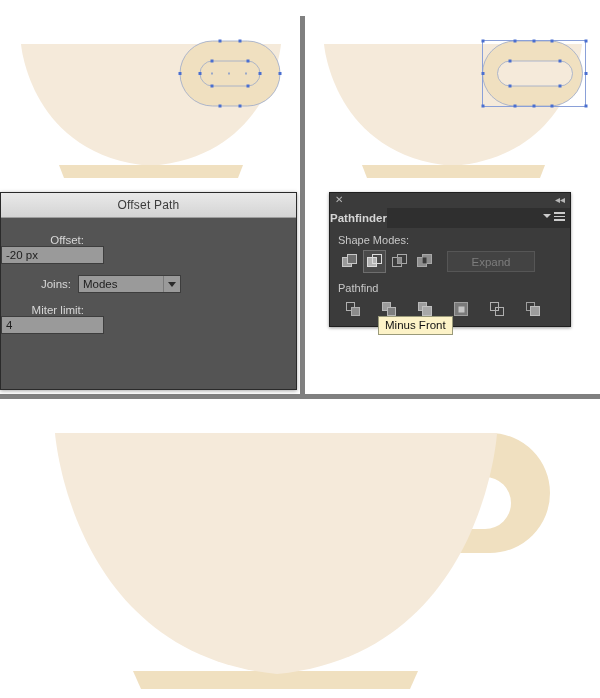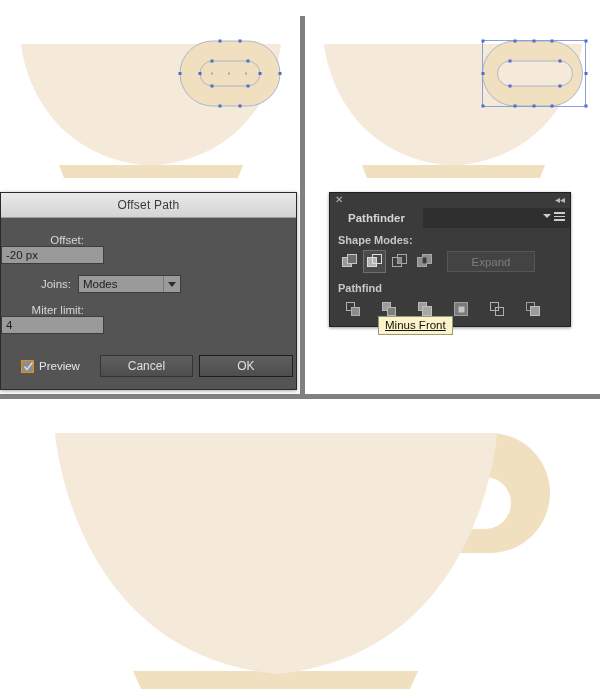--- a/index.html
+++ b/index.html
@@ -164,42 +164,42 @@
     color: #b6b6b6; font-size: 10px; line-height: 10px;
   }
   .pf-tabstrip {
     height: 20px;
     background: #2f2f2f;
     display: flex; align-items: stretch;
     position: relative;
   }
   .pf-tab {
     background: #3b3b3b;
-    padding: 0 18px;
+    padding: 0 0;
     display: flex; align-items: center;
     color: #d6d6d6;
     font-size: 11.5px;
     font-weight: bold;
   }
   .pf-menu-btn {
     position: absolute; right: 5px; top: 4px;
     display: flex; align-items: center; gap: 1px;
   }
   .pf-menu-lines { display: flex; flex-direction: column; gap: 2px; }
   .pf-menu-lines i { display:block; width: 11px; height: 1.5px; background: #cccccc; }
   .pf-tri {
     width:0;height:0;
     border-left:4px solid transparent;border-right:4px solid transparent;
     border-top:4px solid #cccccc; margin-right:2px;
   }
   .pf-content { position: relative; padding: 6px 8px 0 8px; }
   .pf-section-label {
     color: #c8c8c8;
     font-size: 11px;
-    font-weight: bold;
+    font-weight: normal;
     margin-bottom: 4px;
   }
   .pf-row {
     display: flex;
     align-items: center;
     gap: 2px;
   }
   .pf-btn {
     width: 23px; height: 23px;
     display: flex; align-items: center; justify-content: center;
@@ -229,21 +229,20 @@
   .tooltip {
     position: absolute;
     left: 48px; top: 88px;
     background: #fdf3c8;
     border: 1px solid #9a9a7a;
     color: #111111;
     font-size: 11.5px;
     padding: 2px 6px 3px 6px;
     white-space: nowrap;
     z-index: 5;
-    text-decoration: underline;
   }
 </style>
 </head>
 <body>
 
 <div class="page">
 
   <div class="pane" id="pane-tl">
     <svg class="artsvg" width="300" height="378" viewBox="0 0 300 378">
 
@@ -346,32 +345,20 @@
             <span class="caret-down"></span>
           </span>
         </span>
       </div>
 
       <div class="form-row" style="left:0; top:86px;flex-direction:column;">
         <span class="form-label">Miter limit:</span>
         <span class="text-field">4</span>
       </div>
 
-      <div class="dlg-bottom">
-        <span class="checkbox-wrap">
-          <span class="checkbox">
-            <svg width="11" height="11" viewBox="0 0 11 11">
-              <path d="M1.5,5.5 L4,8.5 L9.5,1.5" fill="none" stroke="#d8d8d8" stroke-width="1.6"></path>
-            </svg>
-          </span>
-          <span class="checkbox-label">Preview</span>
-        </span>
-        <span class="btn btn-cancel">Cancel</span>
-        <span class="btn btn-ok">OK</span>
-      </div>
     </div>
   </div>
 
   <div class="pf-panel">
 
     <div class="pf-topbar">
       <span class="pf-close">✕</span>
       <span class="pf-collapse">◂◂</span>
     </div>
 

